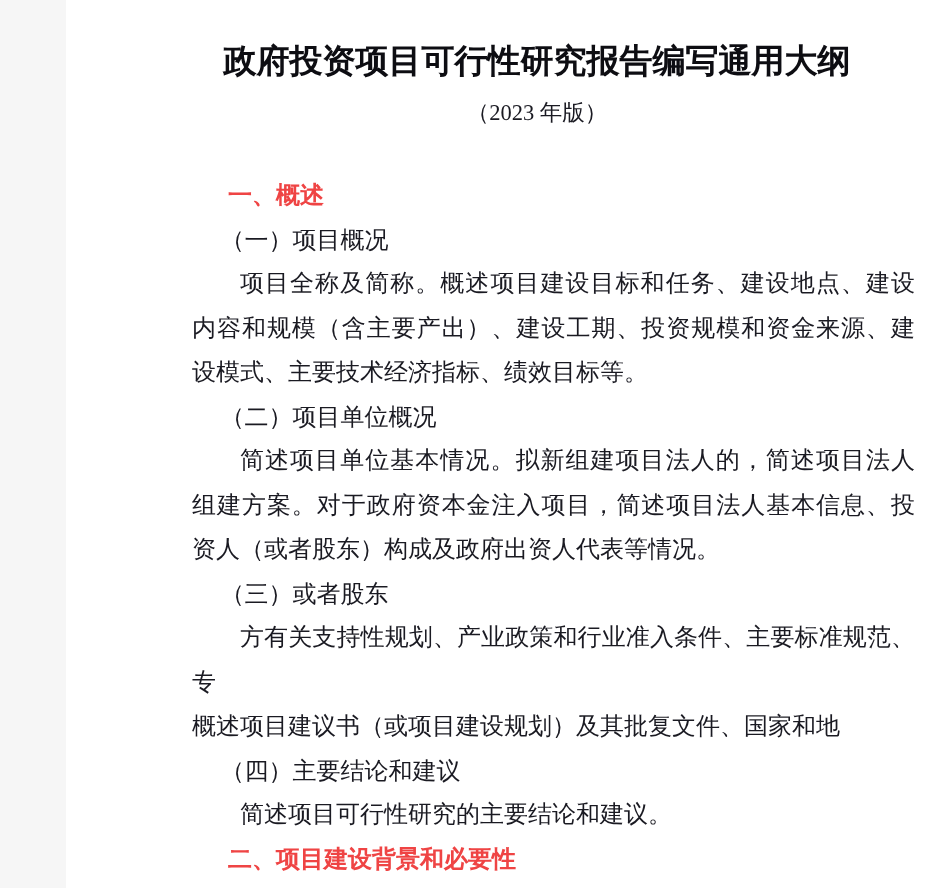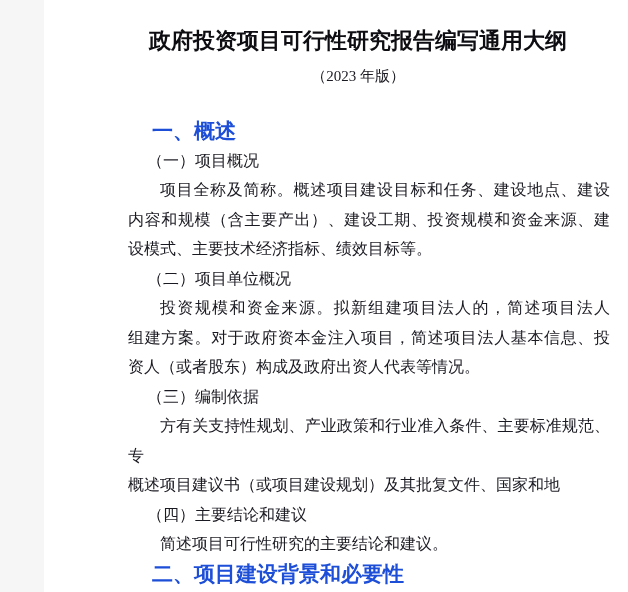--- a/index.html
+++ b/index.html
@@ -36,23 +36,23 @@
   .content {
     margin: 31px 0 0 84px;
     width: 482px;
     font-size: 16px;
     line-height: 29.5px;
     color: #1a1a22;
   }
   .h1 {
     font-family: "Liberation Sans", "DejaVu Sans", sans-serif;
     font-weight: 700;
-    font-size: 21px;
+    font-size: 16px;
     text-indent: 24px;
-    color: #1d4ed8;
+    color: #ef4444;
   }
   .h2 {
     text-indent: 19px;
   }
   .para { margin: 0; }
   .para .line {
     text-align: justify;
     text-align-last: justify;
   }
   .para .line:first-child { text-indent: 2em; }
@@ -75,26 +75,26 @@
 
     <div class="para">
       <div class="line">项目全称及简称。概述项目建设目标和任务、建设地点、建设</div>
       <div class="line">内容和规模（含主要产出）、建设工期、投资规模和资金来源、建</div>
       <div class="line">设模式、主要技术经济指标、绩效目标等。</div>
     </div>
 
     <div class="h2">（二）项目单位概况</div>
 
     <div class="para">
-      <div class="line">投资规模和资金来源。拟新组建项目法人的，简述项目法人</div>
+      <div class="line">简述项目单位基本情况。拟新组建项目法人的，简述项目法人</div>
       <div class="line">组建方案。对于政府资本金注入项目，简述项目法人基本信息、投</div>
       <div class="line">资人（或者股东）构成及政府出资人代表等情况。</div>
     </div>
 
-    <div class="h2">（三）编制依据</div>
+    <div class="h2">（三）或者股东</div>
 
     <div class="para">
       <div class="line">方有关支持性规划、产业政策和行业准入条件、主要标准规范、专</div>
       <div class="line">概述项目建议书（或项目建设规划）及其批复文件、国家和地</div>
     </div>
 
     <div class="h2">（四）主要结论和建议</div>
 
     <div class="para">
       <div class="line">简述项目可行性研究的主要结论和建议。</div>

